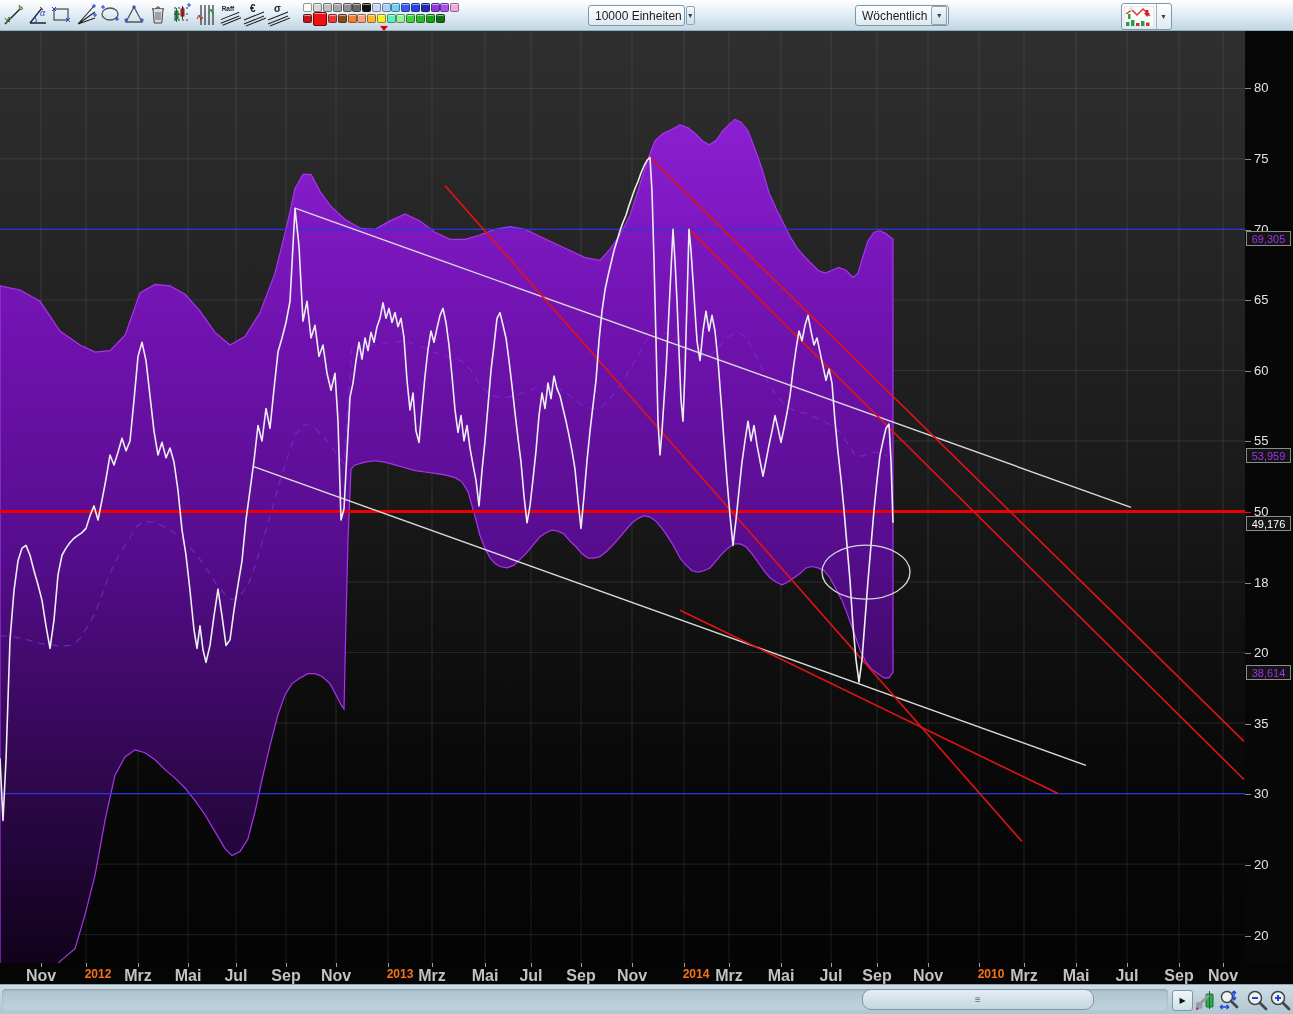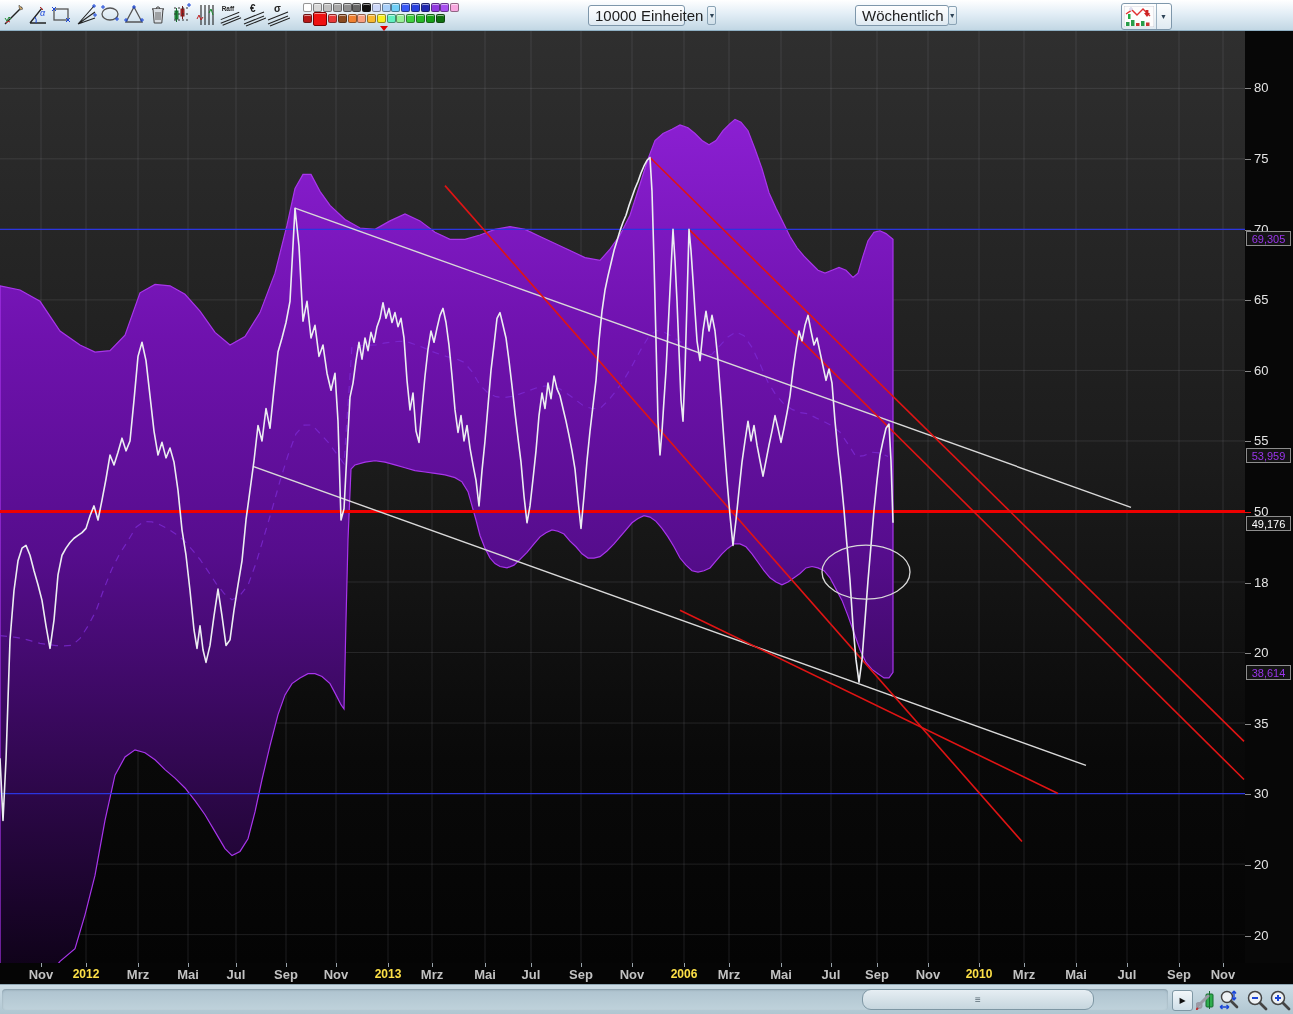--- a/index.html
+++ b/index.html
@@ -13,42 +13,42 @@
   .tool{width:24px;height:27px;display:flex;align-items:center;justify-content:center;cursor:pointer;}
   #palette{position:absolute;left:303px;top:3px;width:158px;}
   .prow{display:flex;height:11px;}
   .swatch{width:9px;height:9px;margin:0 .4px;border:1px solid rgba(20,20,20,.45);border-radius:2px;
     box-shadow:inset 0 1px 0 rgba(255,255,255,.55);cursor:pointer;box-sizing:border-box;}
   .swatch.sel{width:14px;height:14px;margin-top:-2px;border:1px solid #7a0000;z-index:3;position:relative;}
   #palette-marker{position:absolute;left:380px;top:26px;width:0;height:0;cursor:pointer;
     border-left:4px solid transparent;border-right:4px solid transparent;border-top:5px solid #d00;}
   .dropdown{position:absolute;top:5px;height:21px;background:linear-gradient(#ffffff,#eef4f9 60%,#dde8f0);
     border:1px solid #7e97ab;border-radius:3px;display:flex;align-items:center;box-sizing:border-box;cursor:pointer;}
-  .dd-text{flex:1;font-size:15px;color:#1c1c1c;padding:0 4px 0 6px;white-space:nowrap;}
+  .dd-text{flex:1;font-size:12px;color:#1c1c1c;padding:0 4px 0 6px;white-space:nowrap;}
   .dd-btn{width:17px;height:17px;margin-right:1px;border:1px solid #8aa3b5;border-radius:2px;
     background:linear-gradient(#f3f8fb,#cfdfe9);display:flex;align-items:center;justify-content:center;
     font-size:7px;color:#2d4356;}
   #unit-dd{left:588px;width:97px;}
   #period-dd{left:855px;width:94px;}
   #chart-type-btn{position:absolute;left:1121px;top:3px;width:49px;height:25px;display:flex;
     border:1px solid #7e97ab;border-radius:3px;background:linear-gradient(#fff,#dfeaf1);cursor:pointer;}
   #chart-type-btn .pic{width:34px;height:100%;display:flex;align-items:center;justify-content:center;}
   #chart-type-btn .arr{width:13px;border-left:1px solid #9db2c2;display:flex;align-items:center;justify-content:center;font-size:7px;color:#2d4356;}
   
   #chart-wrap{position:absolute;left:0;top:31px;width:1293px;height:953px;background:#060606;}
   #chart{position:absolute;left:0;top:0;width:1245px;height:932px;display:block;}
   #y-axis{position:absolute;left:1245px;top:0;width:48px;height:953px;background:#070707;}
   .ytick-dash{position:absolute;left:0;width:6px;height:1px;background:#8a8a8a;}
   .ytick-text{position:absolute;left:9px;font-size:13px;color:#e4e4e4;}
   .plabel{position:absolute;left:1px;width:45px;height:15px;background:#141414;border:1px solid #8d8d8d;
     font-size:11px;display:flex;align-items:center;justify-content:center;box-sizing:border-box;}
   #x-axis{position:absolute;left:0;top:932px;width:1293px;height:21px;background:#050505;}
   .xtick{position:absolute;top:0;width:1px;height:4px;background:#9aa4ac;}
-  .xlabel{position:absolute;top:4px;transform:translateX(-50%);font-size:13px;font-weight:bold;color:#c2c2c2;white-space:nowrap;}
-  .xlabel.year{font-size:12px;color:#fde047;}
+  .xlabel{position:absolute;top:4px;transform:translateX(-50%);font-size:16px;font-weight:bold;color:#c2c2c2;white-space:nowrap;}
+  .xlabel.year{font-size:12px;color:#f97316;margin-left:12px;}
   
   #bottom-bar{position:absolute;left:0;top:984px;width:1293px;height:30px;
     background:linear-gradient(#cddde6,#b0c6d1);border-top:1px solid #8fa6b2;box-sizing:border-box;}
   #scroll-track{position:absolute;left:2px;top:4px;width:1166px;height:21px;border-radius:4px;
     background:linear-gradient(#aec3cf,#bfd2db);box-shadow:inset 0 1px 2px rgba(60,80,95,.35);}
   #scroll-thumb{position:absolute;left:860px;top:0px;width:232px;height:21px;border:1px solid #7e97a4;border-radius:9px;
     background:linear-gradient(#e6eef3,#c6d6de);display:flex;align-items:center;justify-content:center;
     color:#5a6b76;font-size:10px;cursor:grab;box-sizing:border-box;}
   #scroll-right-btn{position:absolute;left:1172px;top:5px;width:19px;height:19px;border:1px solid #7e97a4;border-radius:3px;
     background:linear-gradient(#f2f7fa,#cfdfe8);display:flex;align-items:center;justify-content:center;
@@ -340,21 +340,21 @@
         <div class="xlabel" style="left:432px">Mrz</div>
         <div class="xtick" style="left:485px"></div>
         <div class="xlabel" style="left:485px">Mai</div>
         <div class="xtick" style="left:531px"></div>
         <div class="xlabel" style="left:531px">Jul</div>
         <div class="xtick" style="left:581px"></div>
         <div class="xlabel" style="left:581px">Sep</div>
         <div class="xtick" style="left:632px"></div>
         <div class="xlabel" style="left:632px">Nov</div>
         <div class="xtick" style="left:684px"></div>
-        <div class="xlabel year" style="left:684px">2006</div>
+        <div class="xlabel year" style="left:684px">2014</div>
         <div class="xtick" style="left:729px"></div>
         <div class="xlabel" style="left:729px">Mrz</div>
         <div class="xtick" style="left:781px"></div>
         <div class="xlabel" style="left:781px">Mai</div>
         <div class="xtick" style="left:831px"></div>
         <div class="xlabel" style="left:831px">Jul</div>
         <div class="xtick" style="left:877px"></div>
         <div class="xlabel" style="left:877px">Sep</div>
         <div class="xtick" style="left:928px"></div>
         <div class="xlabel" style="left:928px">Nov</div>

